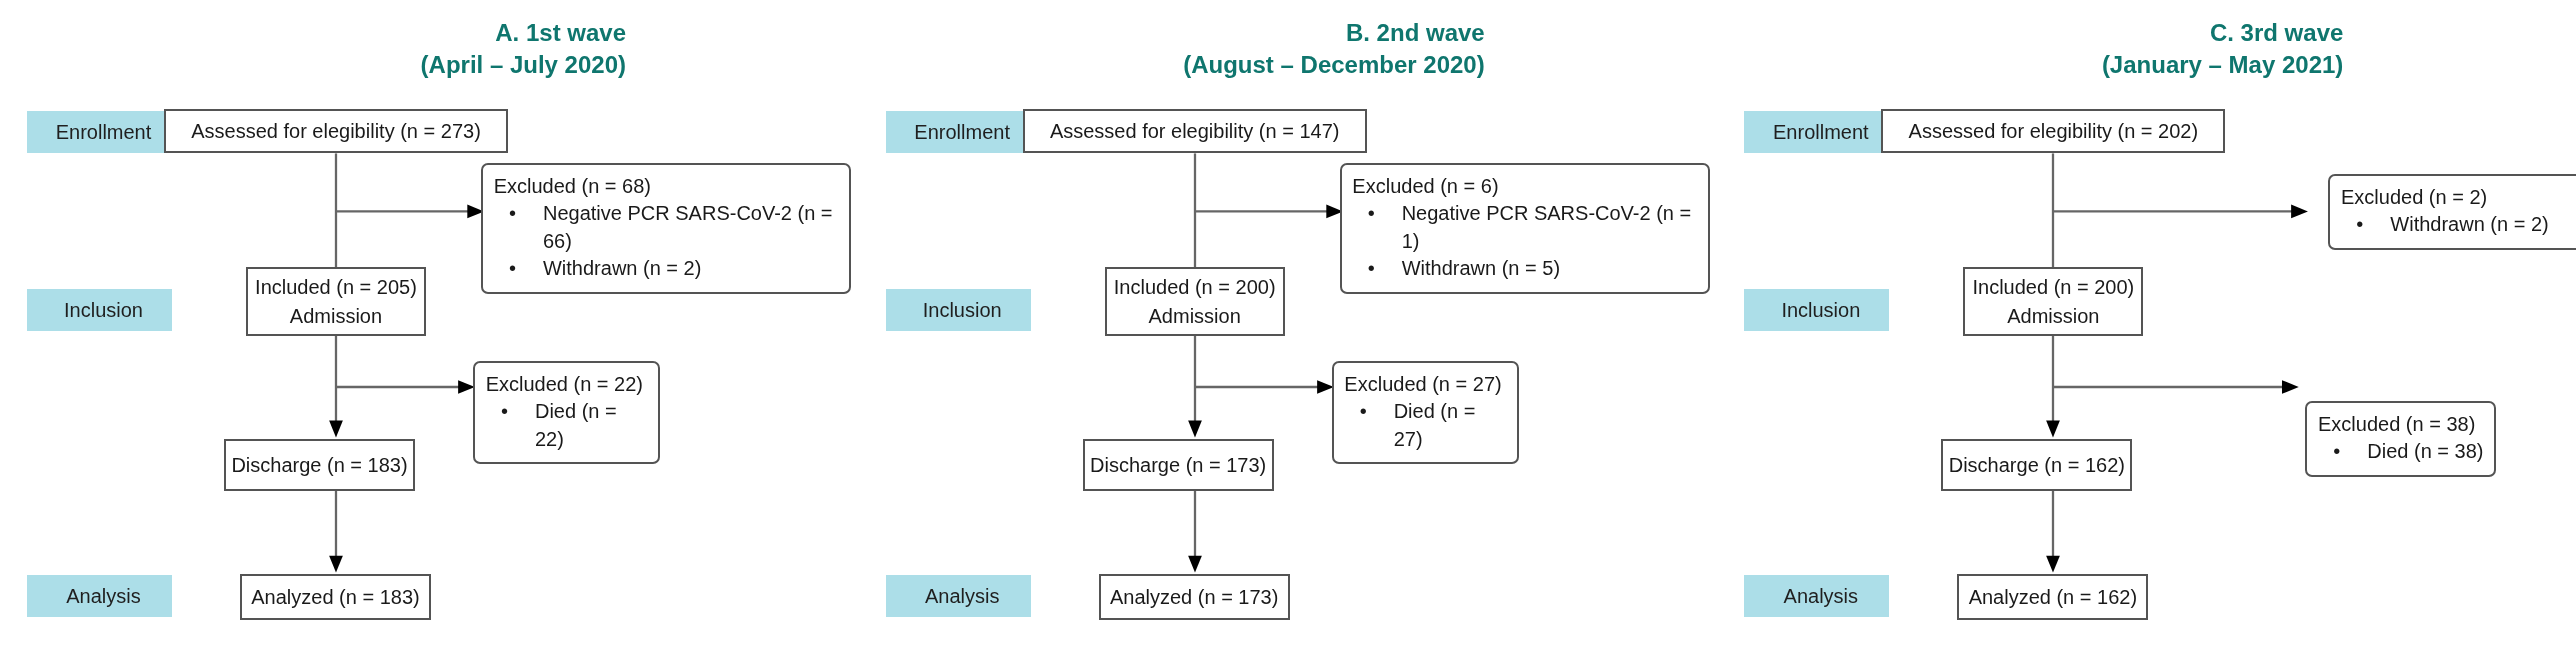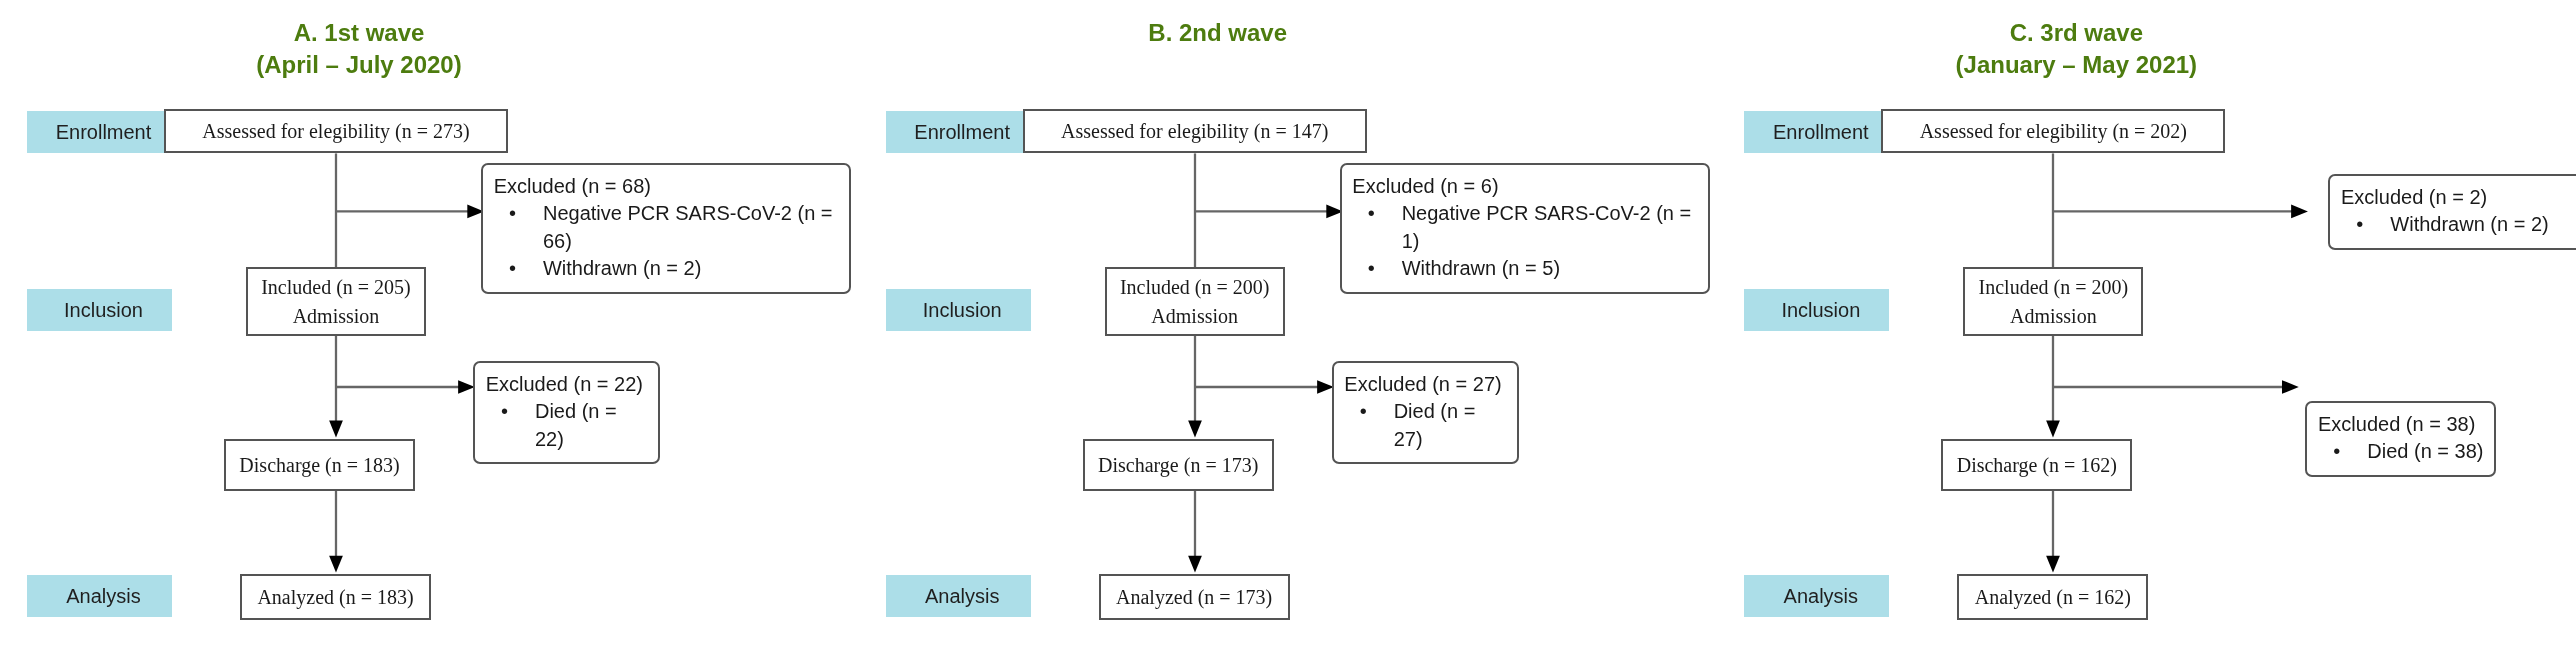--- a/index.html
+++ b/index.html
@@ -1,33 +1,33 @@
 <!DOCTYPE html>
 <html style="font-size:12.2px"><head>
 <meta charset="utf-8">
 <style>
   html,body { margin:0; padding:0; background:#ffffff; }
   body { width:2576px; height:645px; font-family:"Liberation Sans", sans-serif; }
   .figure { position:relative; display:flex; width:2576px; height:645px; background:#fff; }
   .panel { position:relative; flex:1 1 0; height:645px; }
 
-  .ptitle { position:absolute; left:92px; top:17px; width:534px; text-align:center;
-            font-weight:bold; font-size:24px; line-height:32px; color:#4d7c0f; }
+  .ptitle { position:absolute; left:92px; top:17px; width:534px; text-align:right;
+            font-weight:bold; font-size:24px; line-height:32px; color:#0f766e; }
 
   .stage { position:absolute; left:27px; width:137px; height:42px; background:#ACDEE8;
            display:flex; align-items:center; justify-content:center;
            font-size:20px; color:#1f1f1f;padding-left:8px; }
   .stage.enrollment { top:111px; }
   .stage.inclusion  { top:277px;margin-top:12px; }
   .stage.analysis   { top:575px; }
 
   .fbox { position:absolute; background:#fff; border:2.3px solid #545454; box-sizing:border-box;
           font-size:20px; color:#1a1a1a; }
   .fbox.center { display:flex; flex-direction:column; align-items:center; justify-content:center;
-                 text-align:center;font-family:Liberation Serif, serif; }
+                 text-align:center; }
   .assessed  { left:164px; top:109px; width:344px; height:44px; }
   .included  { left:246px; top:267px; width:180px; height:69px; line-height:29px; }
   .discharge { left:224px; top:439px; width:191px; height:52px; }
   .analyzed  { left:240px; top:574px; width:191px; height:46px; }
 
   .excl  { padding:7.6px 7.6px 9.2px 10.7px; line-height:27.5px;border-radius:7px; }
   .excl1 { left:481px; top:163px; width:370px; }
   .excl2 { left:473px; top:361px; width:187px; }
   .panel-c .excl1 { left:611px; top:174px; width:260px; }
   .panel-c .excl2 { left:588px; width:191px;margin-top:40px; }
@@ -102,20 +102,21 @@
       <polygon points="612,268 634,277 612,286"></polygon>
       <line x1="440" y1="440" x2="440" y2="553"></line>
       <polygon points="431,551 449,551 440,573"></polygon>
       <line x1="440" y1="507" x2="602" y2="507"></line>
       <polygon points="600,498 622,507 600,516"></polygon>
       <line x1="440" y1="633" x2="440" y2="730"></line>
       <polygon points="431,728 449,728 440,750"></polygon>
     </svg>
     <div class="ptitle">
       <div>B. 2nd wave</div>
+      <div>(August – December 2020)</div>
     </div>
     <div class="stage enrollment">Enrollment</div>
     <div class="stage inclusion">Inclusion</div>
     <div class="stage analysis">Analysis</div>
 
     <div class="fbox center assessed">Assessed for elegibility (n = 147)</div>
 
     <div class="fbox excl excl1">
       <div>Excluded (n = 6)</div>
       <div class="ebullet">

